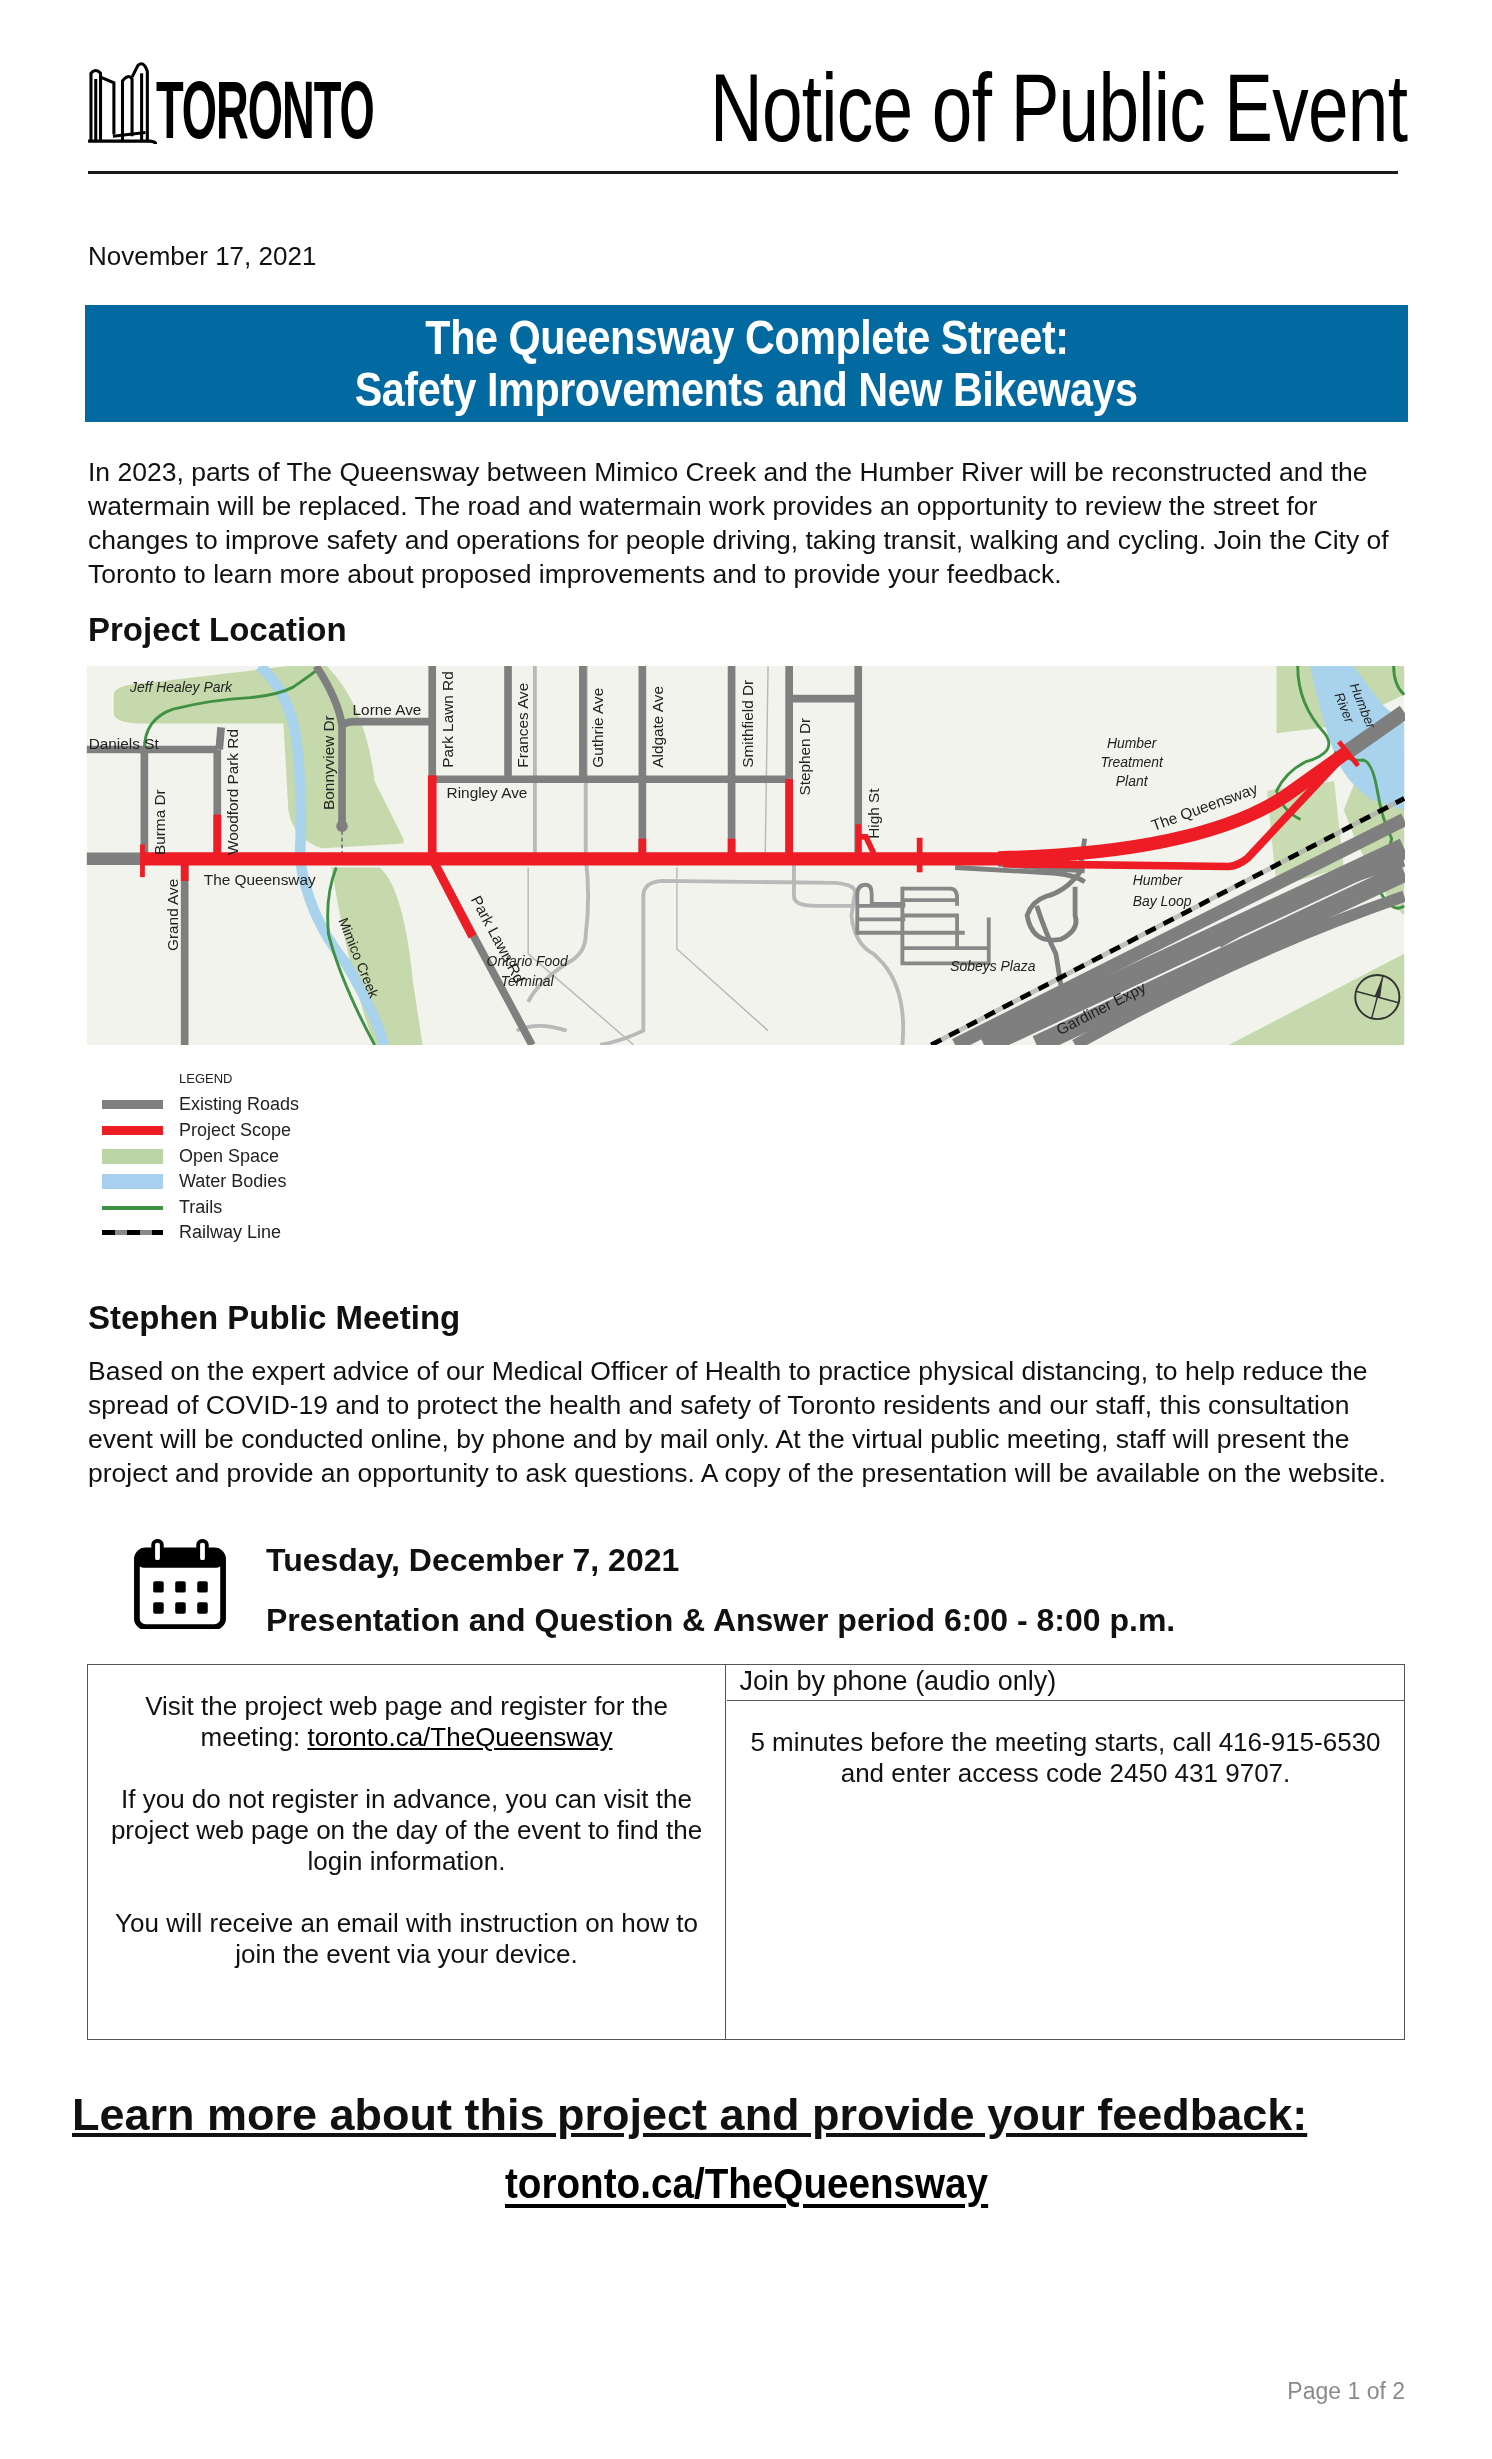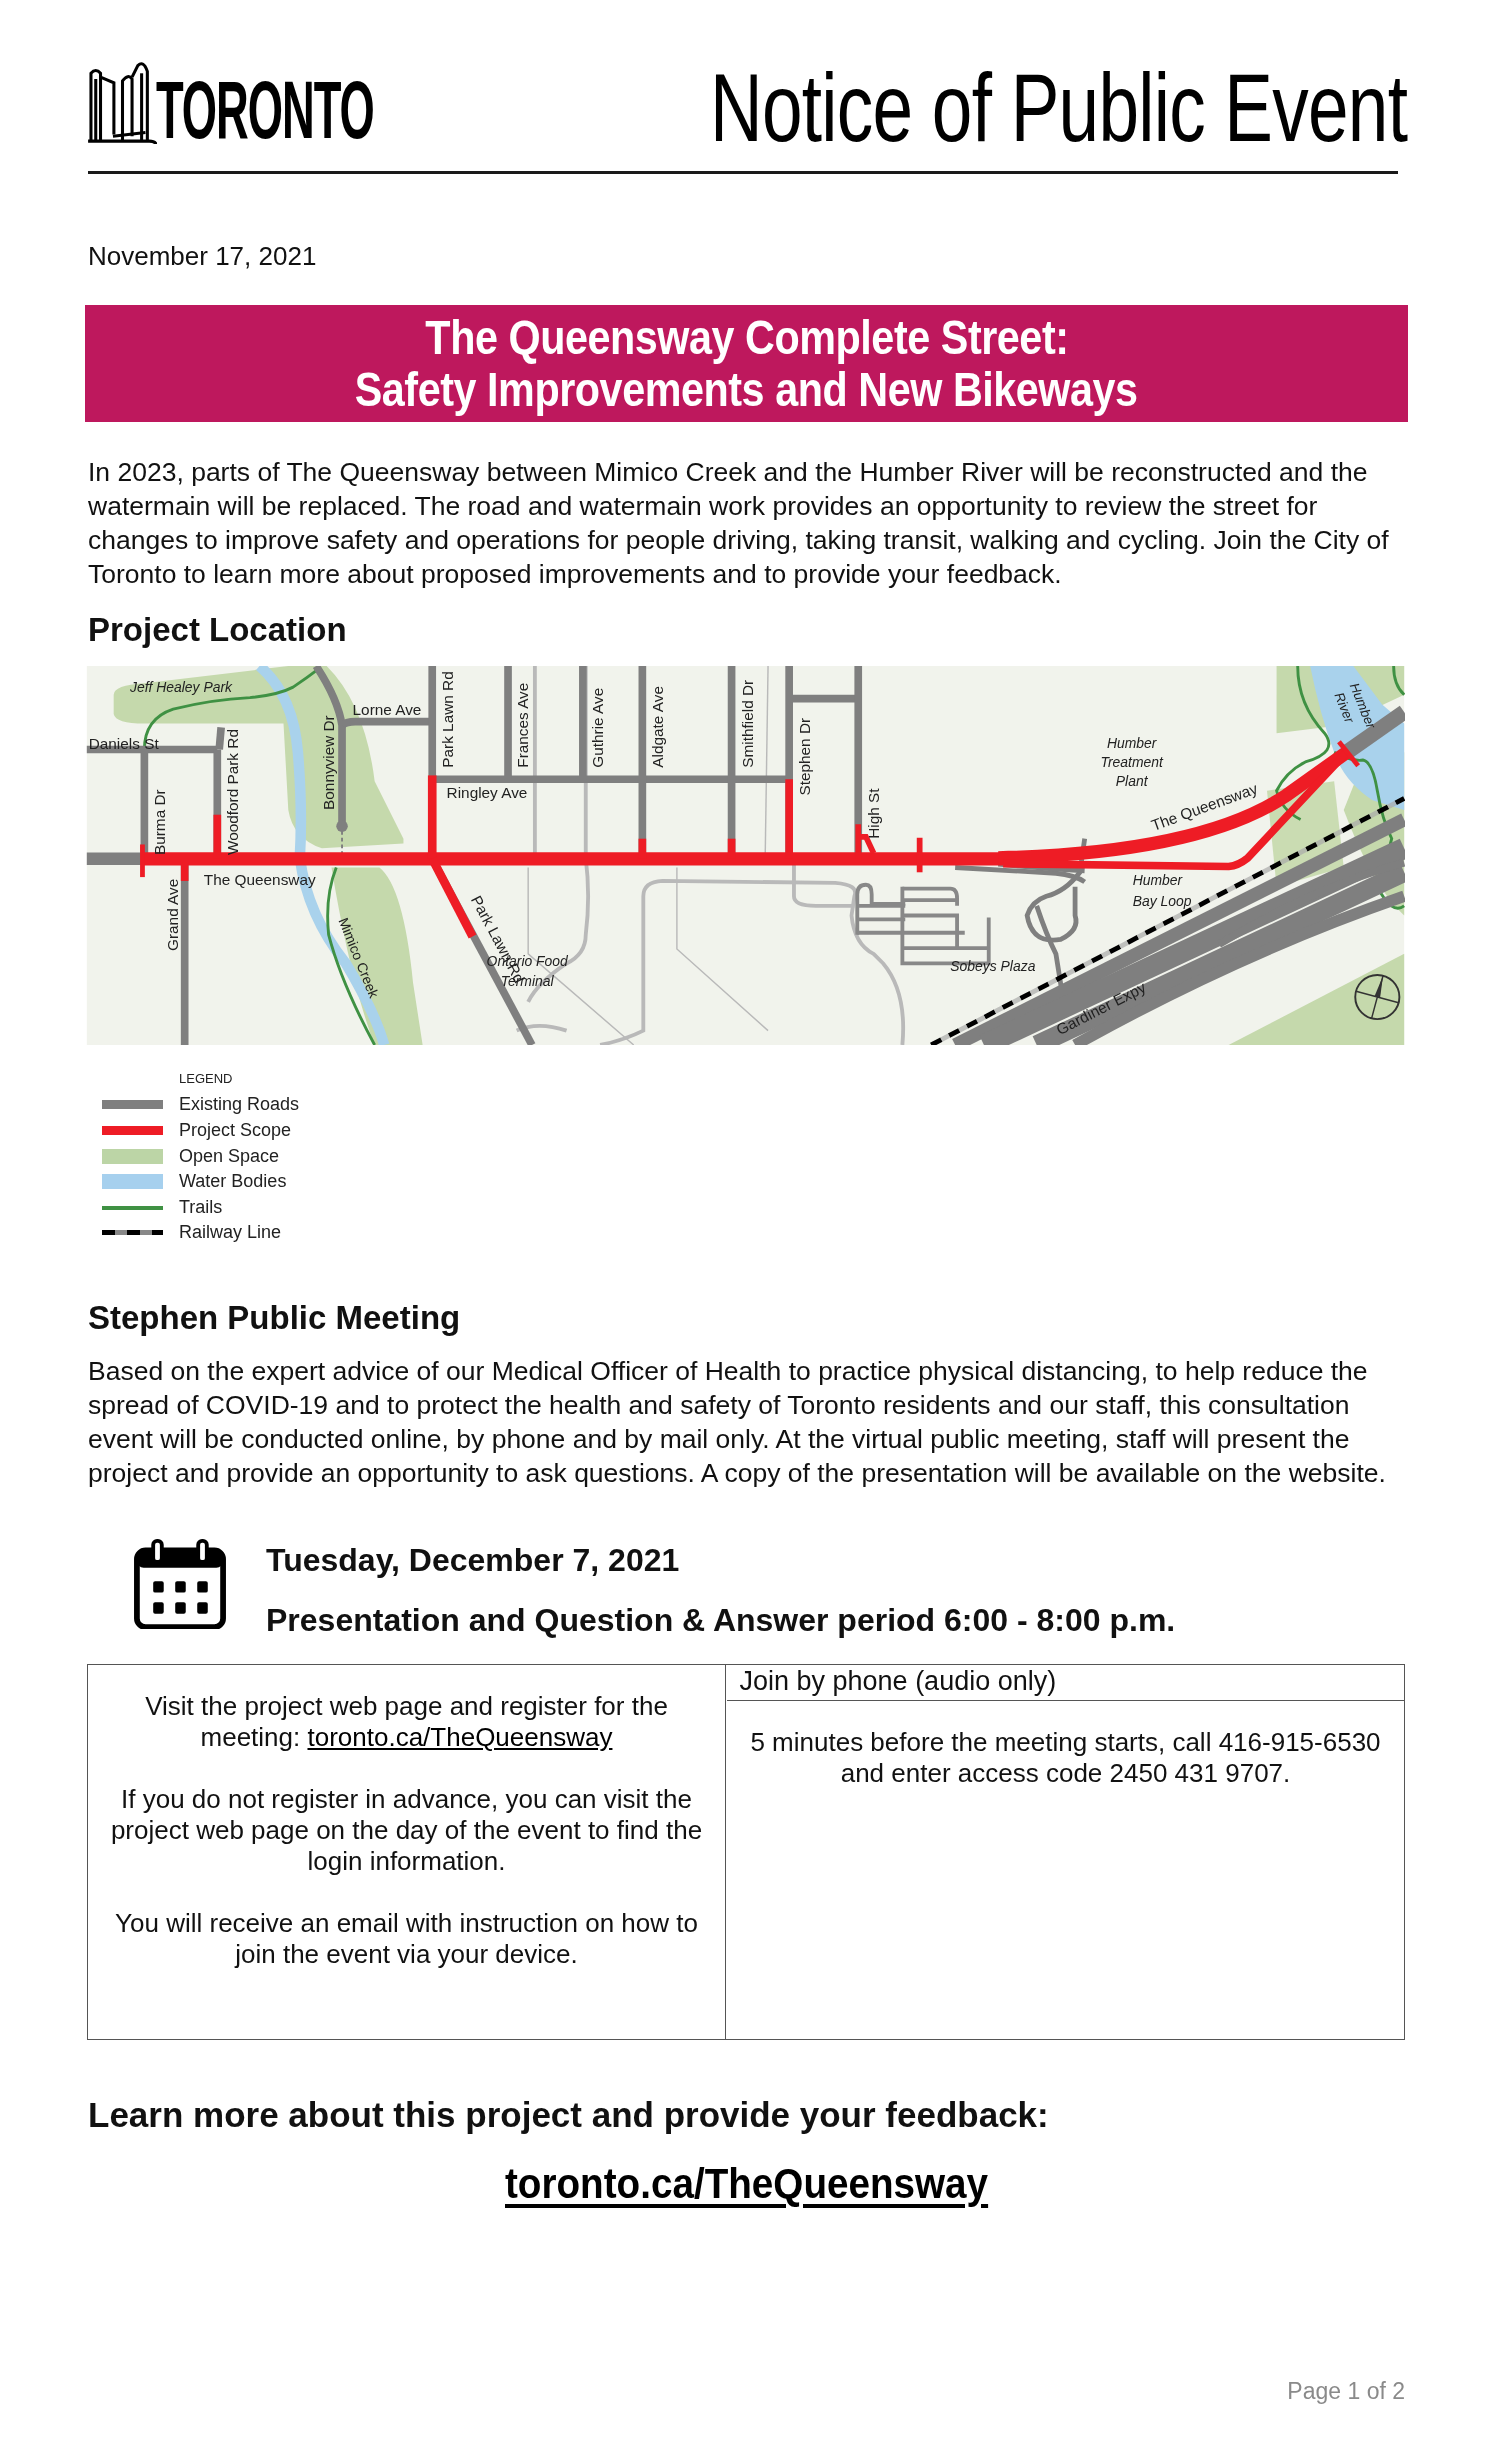--- a/index.html
+++ b/index.html
@@ -10,21 +10,21 @@
   
   .logo { left: 88px; top: 58px; width: 274px; height: 88px; }
   .logo-text { position: absolute; left: 68px; top: 11.5px; font-weight: 700; font-size: 81px; line-height: 1;
                letter-spacing: -1.9px; transform: scaleX(0.56); transform-origin: left top; white-space: nowrap; color:#000; }
   .notice-title { right: 86px; top: 60px; font-size: 96px; line-height: 1; white-space: nowrap;
                   transform: scaleX(0.76); transform-origin: right top; color: #000; letter-spacing: -1px; }
   .header-rule { left: 88px; top: 171px; width: 1310px; height: 2.9px; background: #1a1a1a; }
   .date { left: 88px; top: 241px; font-size: 26px; line-height: 31px; }
 
   
-  .banner { left: 85px; top: 305px; width: 1323px; height: 117px; background: #be185d; color: #fff;
+  .banner { left: 85px; top: 305px; width: 1323px; height: 117px; background: #0369a1; color: #fff;
             display: flex; flex-direction: column; align-items: center; justify-content: center; }
   .banner-line { font-weight: 700; font-size: 48px; line-height: 52px; white-space: nowrap;
                  transform: scaleX(0.86); letter-spacing: -0.5px; }
 
   .para { left: 88px; width: 1318px; font-size: 26.5px; line-height: 34px; }
   .intro { top: 455px; }
   .h2 { left: 88px; font-weight: 700; font-size: 33px; line-height: 38px; }
   .h-location { top: 611px; }
 
   .map { left: 86px; top: 666px; width: 1319px; height: 379px; }
@@ -44,21 +44,21 @@
 
   .join-table { left: 87px; top: 1664px; width: 1318px; height: 376px; border: 1.9px solid #555; box-sizing: border-box; }
   .jt-col { position: absolute; top: 0; bottom: 0; }
   .jt-col.left { left: 0; width: 637px; border-right: 1.9px solid #555; }
   .jt-col.right { left: 639px; right: 0; }
   .jt-head { height: 35px; border-bottom: 1.9px solid #555; font-size: 27px; line-height: 33px; padding-left: 12.5px; white-space: nowrap; }
   .jt-body { padding: 26px 12.5px 0 12.5px; font-size: 26px; line-height: 31px; }
   .jt-p { margin: 0 0 31px 0; text-align: center; }
   .u { text-decoration: underline; }
 
-  .learn { left: 88px; top: 2096px; font-weight: 700; font-size: 35px; line-height: 38px; white-space: nowrap; }
+  .learn { left: 72px; top: 2096px; font-weight: 700; font-size: 45px; line-height: 38px; white-space: nowrap; text-decoration: underline; }
   .url { left: 0; width: 1493px; top: 2160px; text-align: center; }
   .url a { font-weight: 700; font-size: 42px; line-height: 48px; color: #000; text-decoration: underline;
            text-decoration-thickness: 3.8px; text-underline-offset: 5.8px; display: inline-block; transform: scaleX(0.92); }
   .page-num { right: 88px; top: 2375px; font-size: 23px; line-height: 33px; color: #8a8a8a; }
 </style>
 </head>
 <body>
 
 <div class="abs logo">
   <svg width="69" height="86" viewBox="0 0 72 90" style="position:absolute;left:0;top:0;">

